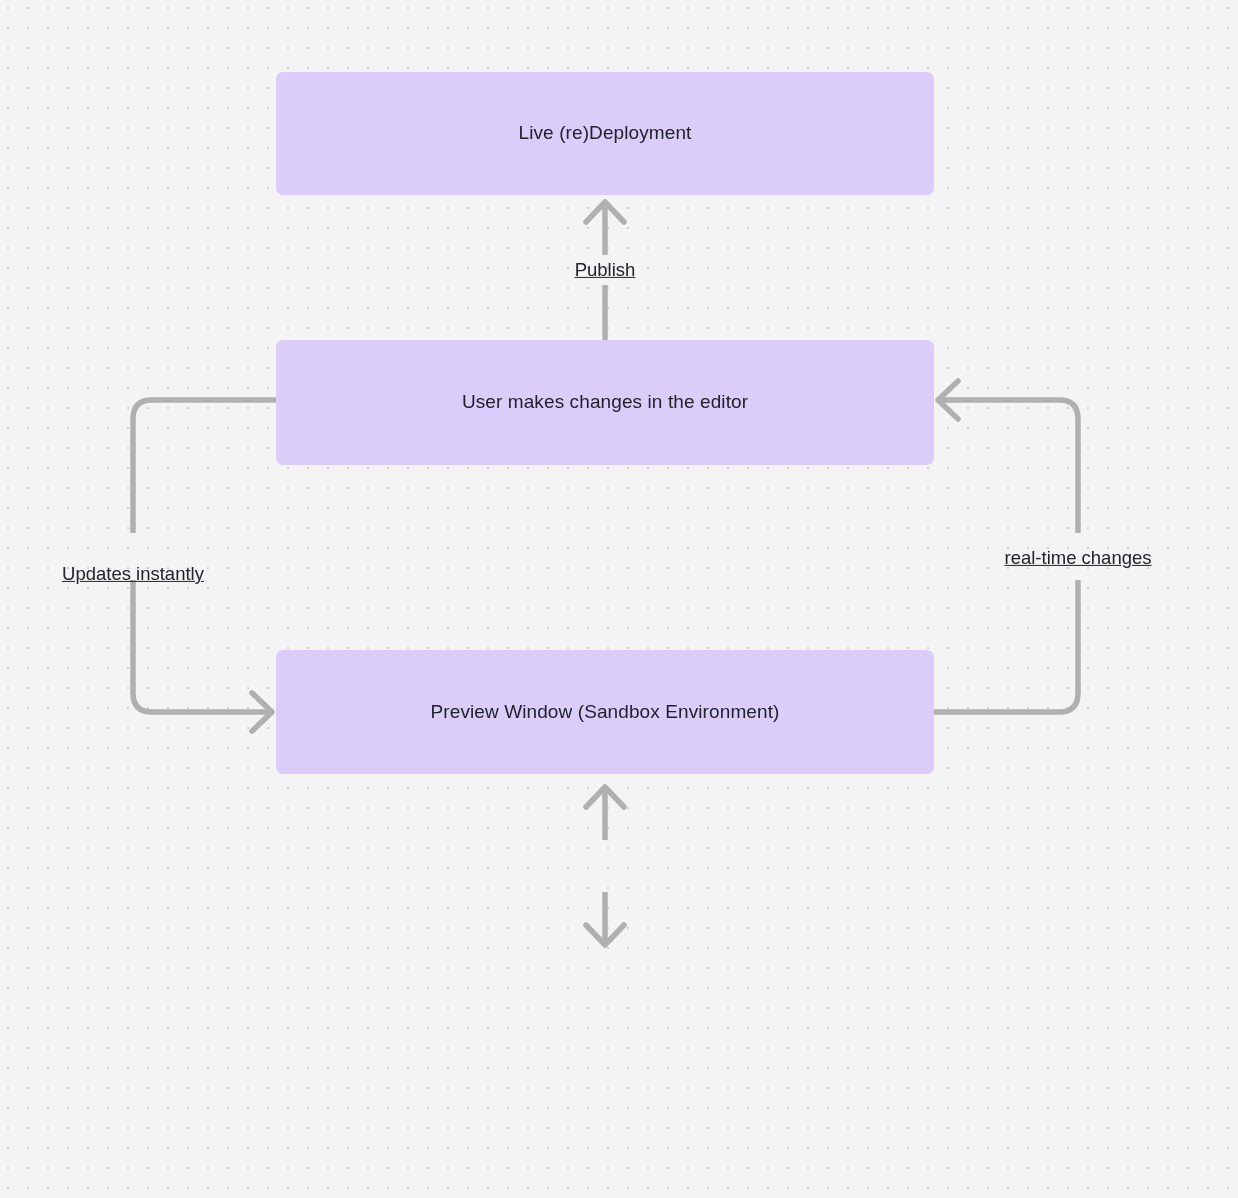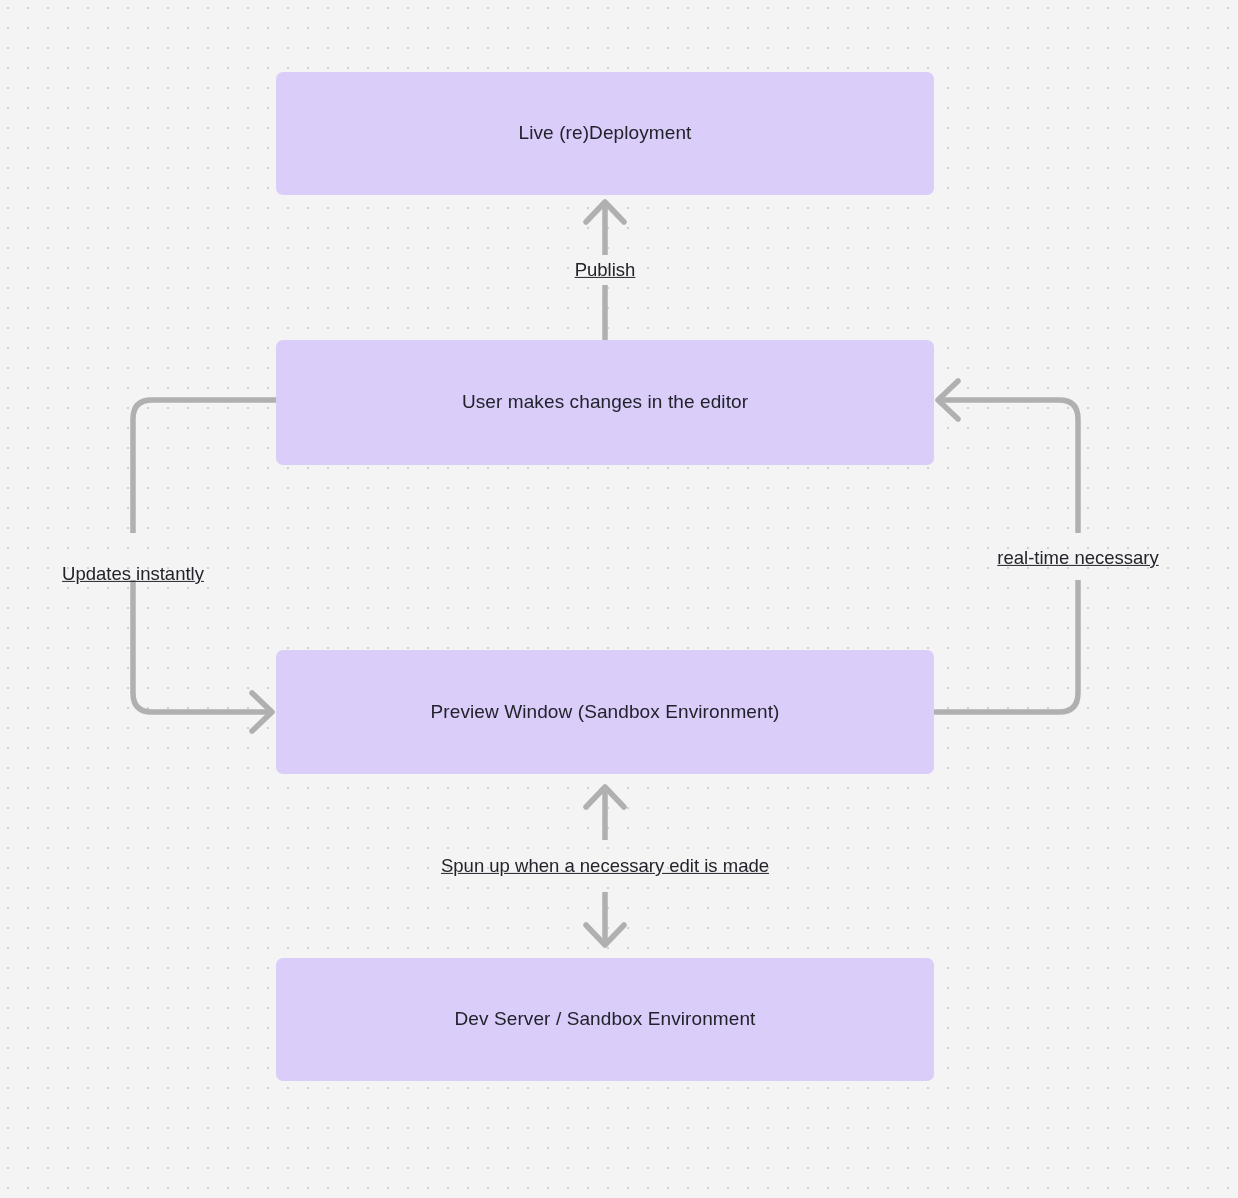--- a/index.html
+++ b/index.html
@@ -99,25 +99,21 @@
   </div>
 
   <div class="node" style="left:276px; top:340px; width:658px; height:125px;">
     <span>User makes changes in the editor</span>
   </div>
 
   <div class="node" style="left:276px; top:650px; width:658px; height:124px;">
     <span>Preview Window (Sandbox Environment)</span>
   </div>
 
-  <div class="node" style="left:276px; top:958px; width:658px; height:123px;">
-    <span>Dev Server / Sandbox Environment</span>
-  </div>
 
   <div class="edge-label center" style="left:605px; top:270px;">Publish</div>
 
   <div class="edge-label center" style="left:133px; top:558px;margin-top:16px;">Updates instantly</div>
 
-  <div class="edge-label center" style="left:1078px; top:558px;">real-time necessary</div>
+  <div class="edge-label center" style="left:1078px; top:558px;">real-time changes</div>
 
-  <div class="edge-label center" style="left:605px; top:866px;">Spun up when a necessary edit is made</div>
 
 </div>
 
 </body></html>

